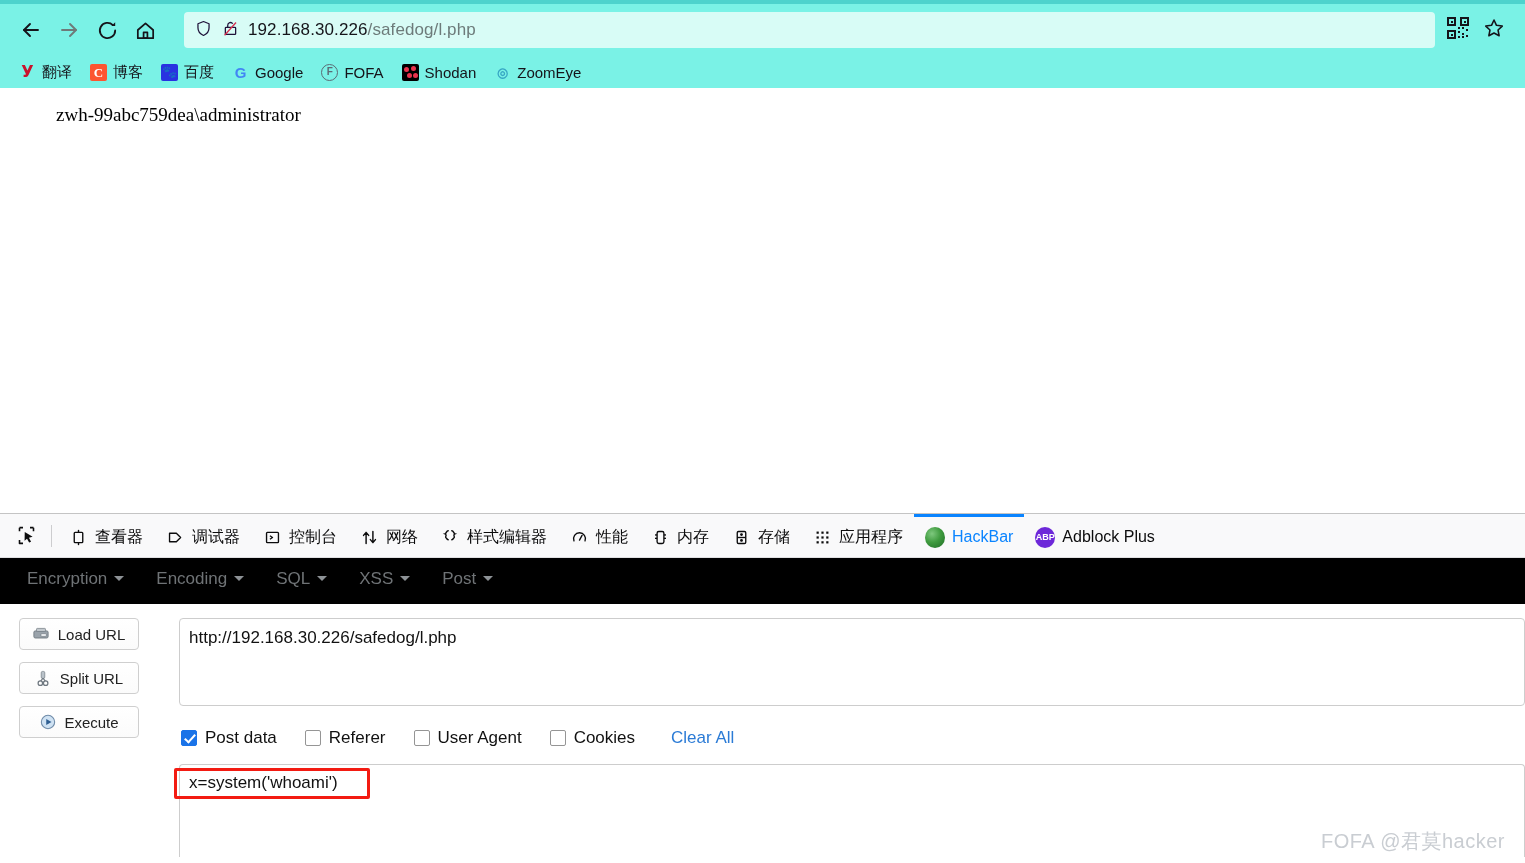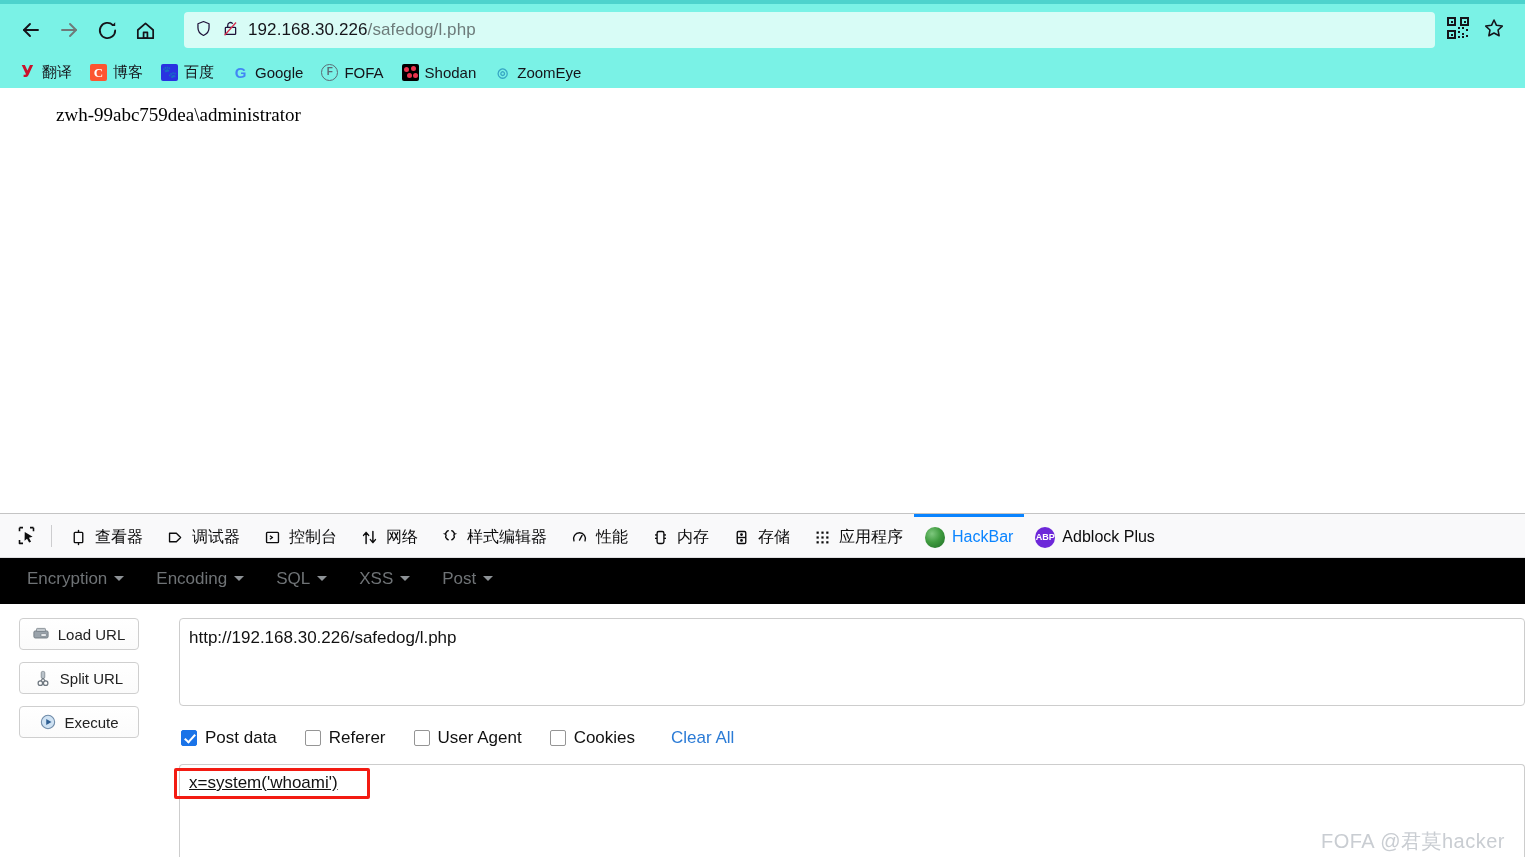--- a/index.html
+++ b/index.html
@@ -158,21 +158,20 @@
   }
   .clear-all { font-size: 17px; color: #2b7bd6; cursor: pointer; margin-left: 8px; }
 
   .hb-post-wrap { position: relative; margin-top: 16px; }
   .hb-post {
     width: 100%; height: 93px; border: 1px solid #cdcdcd;
     border-top-left-radius: 4px; border-top-right-radius: 4px;
     font-family: "Liberation Sans", sans-serif; font-size: 17px; color: #111;
     padding: 8px 9px; resize: none; outline: none; background: #fff;
     border-bottom: none;
-    text-decoration: underline;
   }
   .annot-box {
     position: absolute; left: -5px; top: 4px; width: 196px; height: 31px;
     border: 3px solid #f31b12; border-radius: 2px; pointer-events: none;
   }
 
   .watermark {
     position: absolute; right: 20px; bottom: 8px;
     font-size: 20px; color: #c9cdd2; letter-spacing: .5px;
     font-family: "Liberation Sans", sans-serif; pointer-events: none;

